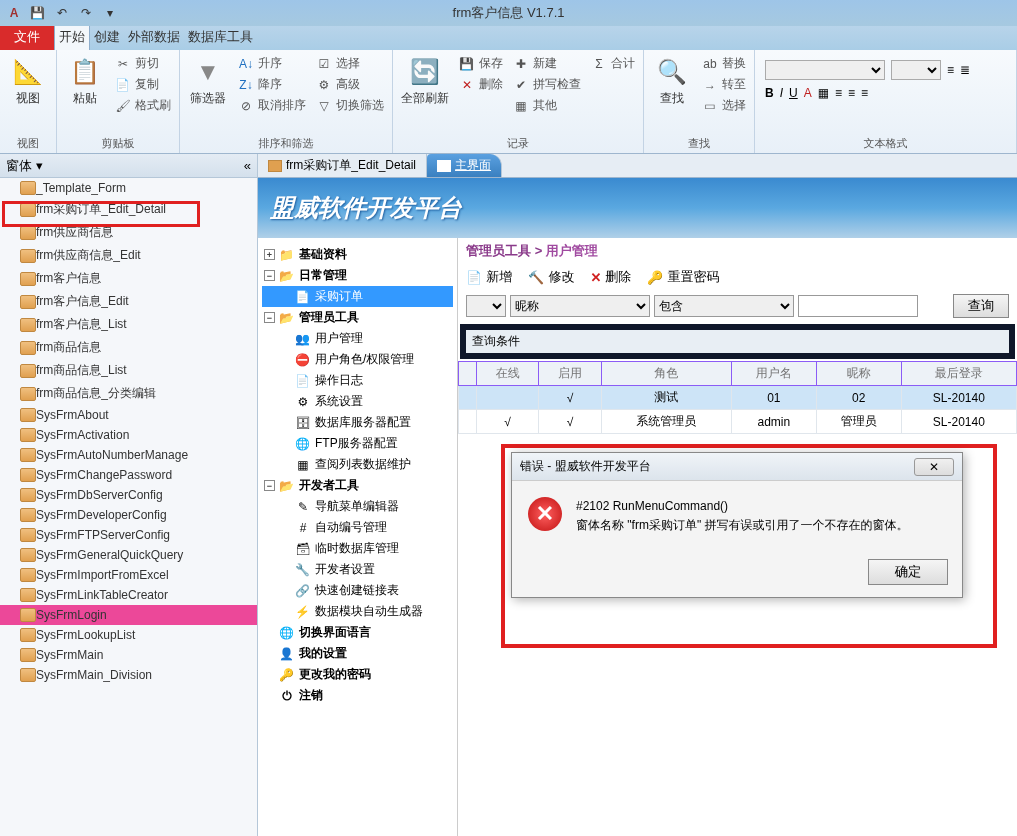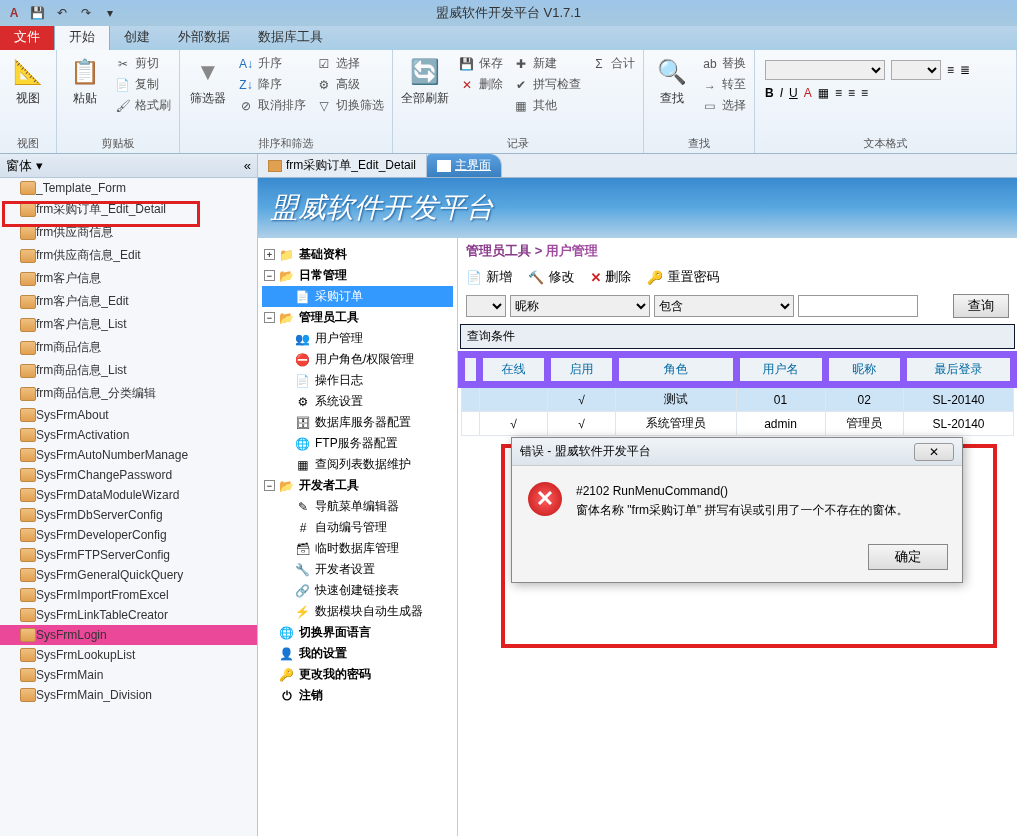--- a/index.html
+++ b/index.html
@@ -7,21 +7,21 @@
 
 
 .titlebar { height: 26px; background: linear-gradient(#9ec5e8, #a6c9e0); display: flex; align-items: center; position: relative; }
 .titlebar .qat { display: flex; align-items: center; gap: 8px; padding-left: 6px; }
 .titlebar .qat span { width: 16px; height: 16px; display: inline-flex; align-items: center; justify-content: center; font-size: 12px; color: #333; }
 .titlebar .apptitle { position: absolute; left: 50%; transform: translateX(-50%); color: #333; font-size: 13px; }
 
 
 .ribbon-tabs { height: 24px; background: linear-gradient(#b8d4ea, #a9cde6); display: flex; align-items: flex-end; }
 .ribbon-tabs .file-tab { background: #d92b2b; color: #fff; padding: 4px 14px; font-size: 13px; }
-.ribbon-tabs .tab { padding: 4px 14px; color: #333; font-size: 13px; cursor: pointer; }
+.ribbon-tabs .tab { padding: 4px 4px; color: #333; font-size: 13px; cursor: pointer; }
 .ribbon-tabs .tab.active { background: #f3f7fb; border: 1px solid #8faecc; border-bottom: none; }
 
 
 .ribbon { height: 104px; background: linear-gradient(#f7fafd, #e8f0f8); border-bottom: 1px solid #9eb6ce; display: flex; }
 .rgroup { border-right: 1px solid #c3d3e4; padding: 4px 6px 2px; display: flex; flex-direction: column; justify-content: space-between; }
 .rgroup .body { display: flex; gap: 6px; }
 .rgroup .label { text-align: center; font-size: 11px; color: #555; padding-top: 2px; }
 .big-btn { display: flex; flex-direction: column; align-items: center; gap: 2px; min-width: 44px; padding: 2px; cursor: pointer; }
 .big-btn .ico { width: 32px; height: 32px; display: flex; align-items: center; justify-content: center; font-size: 24px; }
 .big-btn .txt { font-size: 12px; color: #333; text-align: center; }
@@ -42,21 +42,21 @@
 .red-box { position: absolute; border: 3px solid #e02020; pointer-events: none; }
 
 
 .docarea { flex: 1; position: relative; background: #b9c9d8; display: flex; flex-direction: column; }
 .doc-tabs { height: 24px; display: flex; align-items: center; background: #e6edf4; border-bottom: 1px solid #9eb6ce; }
 .doc-tab { display: flex; align-items: center; gap: 4px; padding: 3px 10px; font-size: 12px; border-right: 1px solid #b5c7d8; cursor: pointer; }
 .doc-tab .ico { width: 14px; height: 12px; background: #e0a050; border: 1px solid #c08840; }
 .doc-tab.active { background: linear-gradient(#5aa0e0, #3a80c0); color: #fff; border-radius: 4px 12px 0 0; text-decoration: underline; }
 
 .banner { height: 60px; background: linear-gradient(180deg, #3a8ad0 0%, #5aa8e0 50%, #b0d0e8 100%); display: flex; align-items: center; padding-left: 12px; }
-.banner-text { font-size: 28px; font-weight: normal; color: #fff; text-shadow: 1px 1px 2px #2060a0; font-style: italic; }
+.banner-text { font-size: 24px; font-weight: bold; color: #fff; text-shadow: 1px 1px 2px #2060a0; font-style: italic; }
 
 .splitarea { flex: 1; display: flex; background: #fff; }
 
 
 .tree { width: 200px; border-right: 1px solid #ccc; padding: 6px 4px; font-size: 12px; overflow: auto; }
 .tree-node { display: flex; align-items: center; gap: 4px; padding: 2px 0; cursor: pointer; white-space: nowrap; }
 .tree-node .toggle { width: 11px; height: 11px; border: 1px solid #888; display: inline-flex; align-items: center; justify-content: center; font-size: 9px; color: #444; flex-shrink: 0; }
 .tree-node .spacer { width: 11px; flex-shrink: 0; }
 .tree-node .ico { width: 16px; height: 14px; flex-shrink: 0; display: inline-flex; align-items: center; justify-content: center; }
 .tree-node.l1 { padding-left: 2px; font-weight: bold; }
@@ -71,24 +71,24 @@
 .breadcrumb .l2 { color: #a04aa0; }
 .toolbar { display: flex; gap: 16px; padding: 4px 8px; align-items: center; }
 .tb-btn { display: flex; align-items: center; gap: 4px; font-size: 13px; cursor: pointer; }
 .filter-row { display: flex; gap: 4px; padding: 4px 8px; align-items: center; }
 .filter-row select, .filter-row input { height: 22px; border: 1px solid #999; font-size: 12px; }
 .filter-row .combo1 { width: 40px; }
 .filter-row .combo2 { width: 140px; }
 .filter-row .combo3 { width: 140px; }
 .filter-row .txt { width: 120px; }
 .filter-row .btn { width: 56px; height: 24px; background: linear-gradient(#f5f5f5, #ddd); border: 1px solid #888; cursor: pointer; }
-.qtitle { background: #e8eef4; border: 1px solid #0f172a; padding: 3px 6px; margin: 2px 2px 0; font-size: 12px; }
+.qtitle { background: #e8eef4; border: 6px solid #0f172a; padding: 3px 6px; margin: 2px 2px 0; font-size: 12px; }
 
 table.grid { width: 100%; border-collapse: collapse; font-size: 12px; margin-top: 2px; }
-table.grid th { background: #edf2f7; border: 7px solid #8b5cf6; padding: 3px 4px; font-weight: normal; color: #0369a1; }
+table.grid th { background: #edf2f7; border: 1px solid #8b5cf6; padding: 3px 4px; font-weight: normal; color: #737373; }
 table.grid td { border: 1px solid #e0e6ec; padding: 3px 4px; text-align: center; }
 table.grid tr.selrow td { background: #cde4f7; }
 
 
 .dialog-border { position: absolute; border: 4px solid #e02020; }
 .dialog { position: absolute; background: #f4f4f4; border: 1px solid #888; box-shadow: 2px 2px 10px rgba(0,0,0,.3); }
 .dialog .titlebar2 { height: 28px; background: linear-gradient(#f0f4f8, #dce4ec); display: flex; align-items: center; justify-content: space-between; padding: 0 8px; font-size: 12px; border-bottom: 1px solid #ccc; }
 .dialog .close { width: 40px; height: 18px; background: linear-gradient(#f0f0f0, #ddd); border: 1px solid #999; border-radius: 3px; display: flex; align-items: center; justify-content: center; cursor: pointer; }
 .dialog .body { padding: 16px; display: flex; gap: 14px; align-items: flex-start; }
 .dialog .erricon { width: 34px; height: 34px; border-radius: 50%; background: radial-gradient(#ff6060, #c01010); color: #fff; display: flex; align-items: center; justify-content: center; font-size: 22px; font-weight: bold; flex-shrink: 0; }
@@ -102,21 +102,21 @@
 <body>
 
 <div class="titlebar">
   <div class="qat">
     <span style="color:#a03030;font-weight:bold">A</span>
     <span style="color:#2058a0">💾</span>
     <span>↶</span>
     <span>↷</span>
     <span>▾</span>
   </div>
-  <div class="apptitle">盟威软件开发平台 V1.7.1</div>
+  <div class="apptitle">frm客户信息 V1.7.1</div>
 </div>
 
 <div class="ribbon-tabs">
   <div class="file-tab">文件</div>
   <div class="tab active">开始</div>
   <div class="tab">创建</div>
   <div class="tab">外部数据</div>
   <div class="tab">数据库工具</div>
 </div>
 
@@ -334,24 +334,20 @@
           <span class="ico"></span>
           <span>SysFrmActivation</span>
         </div>
         <div class="nav-item">
           <span class="ico"></span>
           <span>SysFrmAutoNumberManage</span>
         </div>
         <div class="nav-item">
           <span class="ico"></span>
           <span>SysFrmChangePassword</span>
-        </div>
-        <div class="nav-item">
-          <span class="ico"></span>
-          <span>SysFrmDataModuleWizard</span>
         </div>
         <div class="nav-item">
           <span class="ico"></span>
           <span>SysFrmDbServerConfig</span>
         </div>
         <div class="nav-item">
           <span class="ico"></span>
           <span>SysFrmDeveloperConfig</span>
         </div>
         <div class="nav-item">
@@ -579,21 +575,21 @@
                 <td>admin</td>
                 <td>管理员</td>
                 <td>SL-20140</td>
               </tr>
             </tbody>
         </table>
       </div>
     </div>
 
     <div class="dialog-border" style="left:243px;top:290px;width:496px;height:204px"></div>
-    <div class="dialog" style="left:253px;top:283px;width:452px">
+    <div class="dialog" style="left:253px;top:298px;width:452px">
       <div class="titlebar2">
         <span>错误 - 盟威软件开发平台</span>
         <div class="close">
             <span>✕</span>
           </div>
       </div>
       <div class="body">
         <div class="erricon">✕</div>
         <div class="msg">
           <div>#2102 RunMenuCommand()</div>

